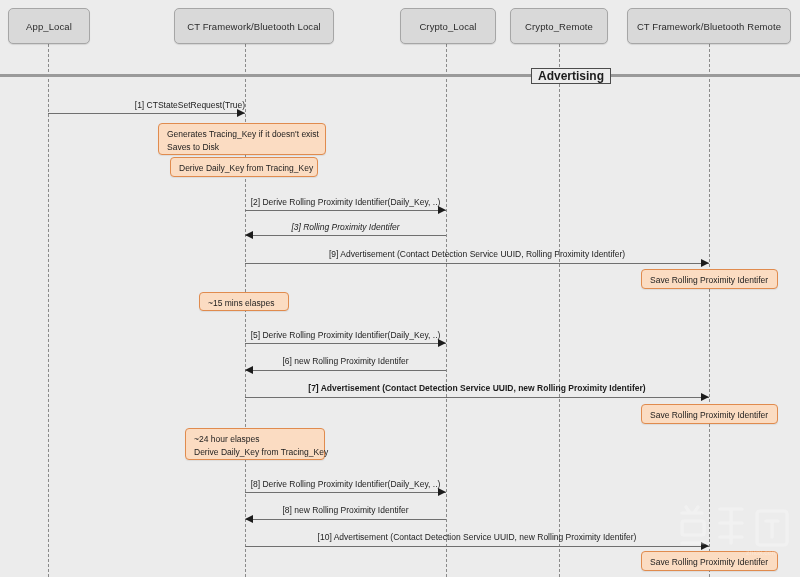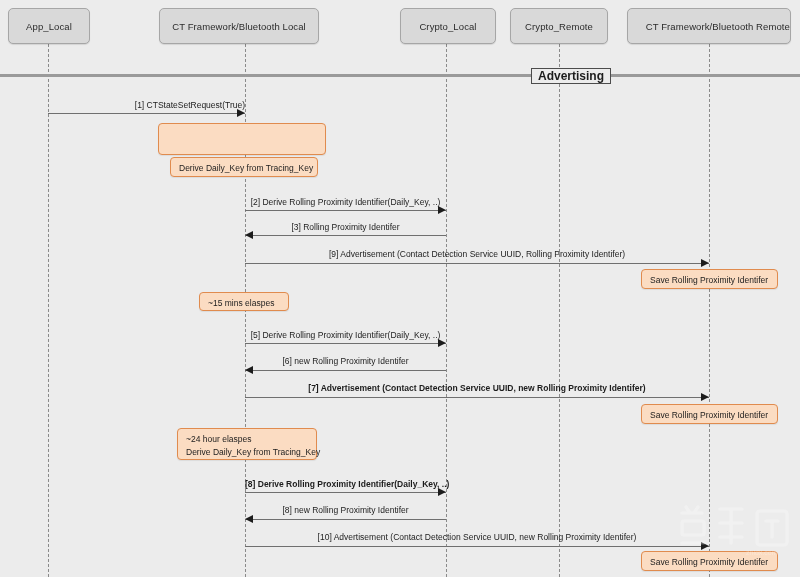--- a/index.html
+++ b/index.html
@@ -120,86 +120,88 @@
       <div class="lifeline" style="left: 245px;"></div>
       <div class="lifeline" style="left: 446px;"></div>
       <div class="lifeline" style="left: 559px;"></div>
       <div class="lifeline" style="left: 709px;"></div>
     </div>
 
   <div id="actors">
       <div class="actor" style="left: 8px; width: 82px;">
         <span>App_Local</span>
       </div>
-      <div class="actor" style="left: 159px; width: 160px;">
+      <div class="actor" style="left: 174px; width: 160px;">
         <span>CT Framework/Bluetooth Local</span>
       </div>
       <div class="actor" style="left: 400px; width: 96px;">
         <span>Crypto_Local</span>
       </div>
       <div class="actor" style="left: 510px; width: 98px;">
         <span>Crypto_Remote</span>
       </div>
-      <div class="actor" style="left: 627px; width: 164px; justify-content: flex-end;">
+      <div class="actor" style="left: 627px; width: 164px;">
         <span>CT Framework/Bluetooth Remote</span>
       </div>
     </div>
 
   <div class="divider" id="fragment-divider" style="top: 74px;"></div>
   <div class="divider-label" id="fragment-label" style="left: 531px; top: 68px;">Advertising</div>
 
   <div id="messages">
       <div class="msg-line" style="left: 48px; top: 113px; width: 197px;"></div>
       <div class="arrow right" style="top: 109px; left: 237px;"></div>
       <div class="msg-label" style="left: 48px; top: 100px; width: 197px; text-align: right;">[1] CTStateSetRequest(True)</div>
       <div class="msg-line" style="left: 245px; top: 210px; width: 201px;"></div>
       <div class="arrow right" style="top: 206px; left: 438px;"></div>
       <div class="msg-label" style="left: 245px; top: 197px; width: 201px;">[2] Derive Rolling Proximity Identifier(Daily_Key, ..)</div>
       <div class="msg-line" style="left: 245px; top: 235px; width: 201px;"></div>
       <div class="arrow left" style="top: 231px; left: 245px;"></div>
-      <div class="msg-label" style="left: 245px; top: 222px; width: 201px;">[3] Rolling Proximity Identifer</div>
+      <div class="msg-label" style="left: 245px; top: 222px; width: 201px; font-style: italic;">[3] Rolling Proximity Identifer</div>
       <div class="msg-line" style="left: 245px; top: 263px; width: 464px;"></div>
       <div class="arrow right" style="top: 259px; left: 701px;"></div>
       <div class="msg-label" style="left: 245px; top: 249px; width: 464px;">[9] Advertisement (Contact Detection Service UUID, Rolling Proximity Identifer)</div>
       <div class="msg-line" style="left: 245px; top: 343px; width: 201px;"></div>
       <div class="arrow right" style="top: 339px; left: 438px;"></div>
       <div class="msg-label" style="left: 245px; top: 330px; width: 201px;">[5] Derive Rolling Proximity Identifier(Daily_Key, ..)</div>
       <div class="msg-line" style="left: 245px; top: 370px; width: 201px;"></div>
       <div class="arrow left" style="top: 366px; left: 245px;"></div>
       <div class="msg-label" style="left: 245px; top: 356px; width: 201px;">[6] new Rolling Proximity Identifer</div>
       <div class="msg-line" style="left: 245px; top: 397px; width: 464px;"></div>
       <div class="arrow right" style="top: 393px; left: 701px;"></div>
       <div class="msg-label" style="left: 245px; top: 383px; width: 464px; font-weight: bold;">[7] Advertisement (Contact Detection Service UUID, new Rolling Proximity Identifer)</div>
       <div class="msg-line" style="left: 245px; top: 492px; width: 201px;"></div>
       <div class="arrow right" style="top: 488px; left: 438px;"></div>
-      <div class="msg-label" style="left: 245px; top: 479px; width: 201px; font-weight: bold;">[8] Derive Rolling Proximity Identifier(Daily_Key, ..)</div>
+      <div class="msg-label" style="left: 245px; top: 479px; width: 201px;">[8] Derive Rolling Proximity Identifier(Daily_Key, ..)</div>
       <div class="msg-line" style="left: 245px; top: 519px; width: 201px;"></div>
       <div class="arrow left" style="top: 515px; left: 245px;"></div>
       <div class="msg-label" style="left: 245px; top: 505px; width: 201px;">[8] new Rolling Proximity Identifer</div>
       <div class="msg-line" style="left: 245px; top: 546px; width: 464px;"></div>
       <div class="arrow right" style="top: 542px; left: 701px;"></div>
       <div class="msg-label" style="left: 245px; top: 532px; width: 464px;">[10] Advertisement (Contact Detection Service UUID, new Rolling Proximity Identifer)</div>
     </div>
 
   <div id="notes">
       <div class="note" style="left: 158px; top: 123px; width: 168px; height: 32px;">
+        <span class="nline">Generates Tracing_Key if it doesn't exist</span>
+        <span class="nline">Saves to Disk</span>
       </div>
       <div class="note" style="left: 170px; top: 157px; width: 148px; height: 20px;">
         <span class="nline">Derive Daily_Key from Tracing_Key</span>
       </div>
       <div class="note" style="left: 641px; top: 269px; width: 137px; height: 20px;">
         <span class="nline">Save Rolling Proximity Identifer</span>
       </div>
       <div class="note" style="left: 199px; top: 292px; width: 90px; height: 19px;">
         <span class="nline">~15 mins elaspes</span>
       </div>
       <div class="note" style="left: 641px; top: 404px; width: 137px; height: 20px;">
         <span class="nline">Save Rolling Proximity Identifer</span>
       </div>
-      <div class="note" style="left: 177px; top: 428px; width: 140px; height: 32px;">
+      <div class="note" style="left: 185px; top: 428px; width: 140px; height: 32px;">
         <span class="nline">~24 hour elaspes</span>
         <span class="nline">Derive Daily_Key from Tracing_Key</span>
       </div>
       <div class="note" style="left: 641px; top: 551px; width: 137px; height: 20px;">
         <span class="nline">Save Rolling Proximity Identifer</span>
       </div>
     </div>
 
   <svg class="watermark" viewBox="0 0 118 56">
     <g fill="none" stroke="#ffffff" stroke-width="3.2" stroke-linecap="round" stroke-linejoin="round">

